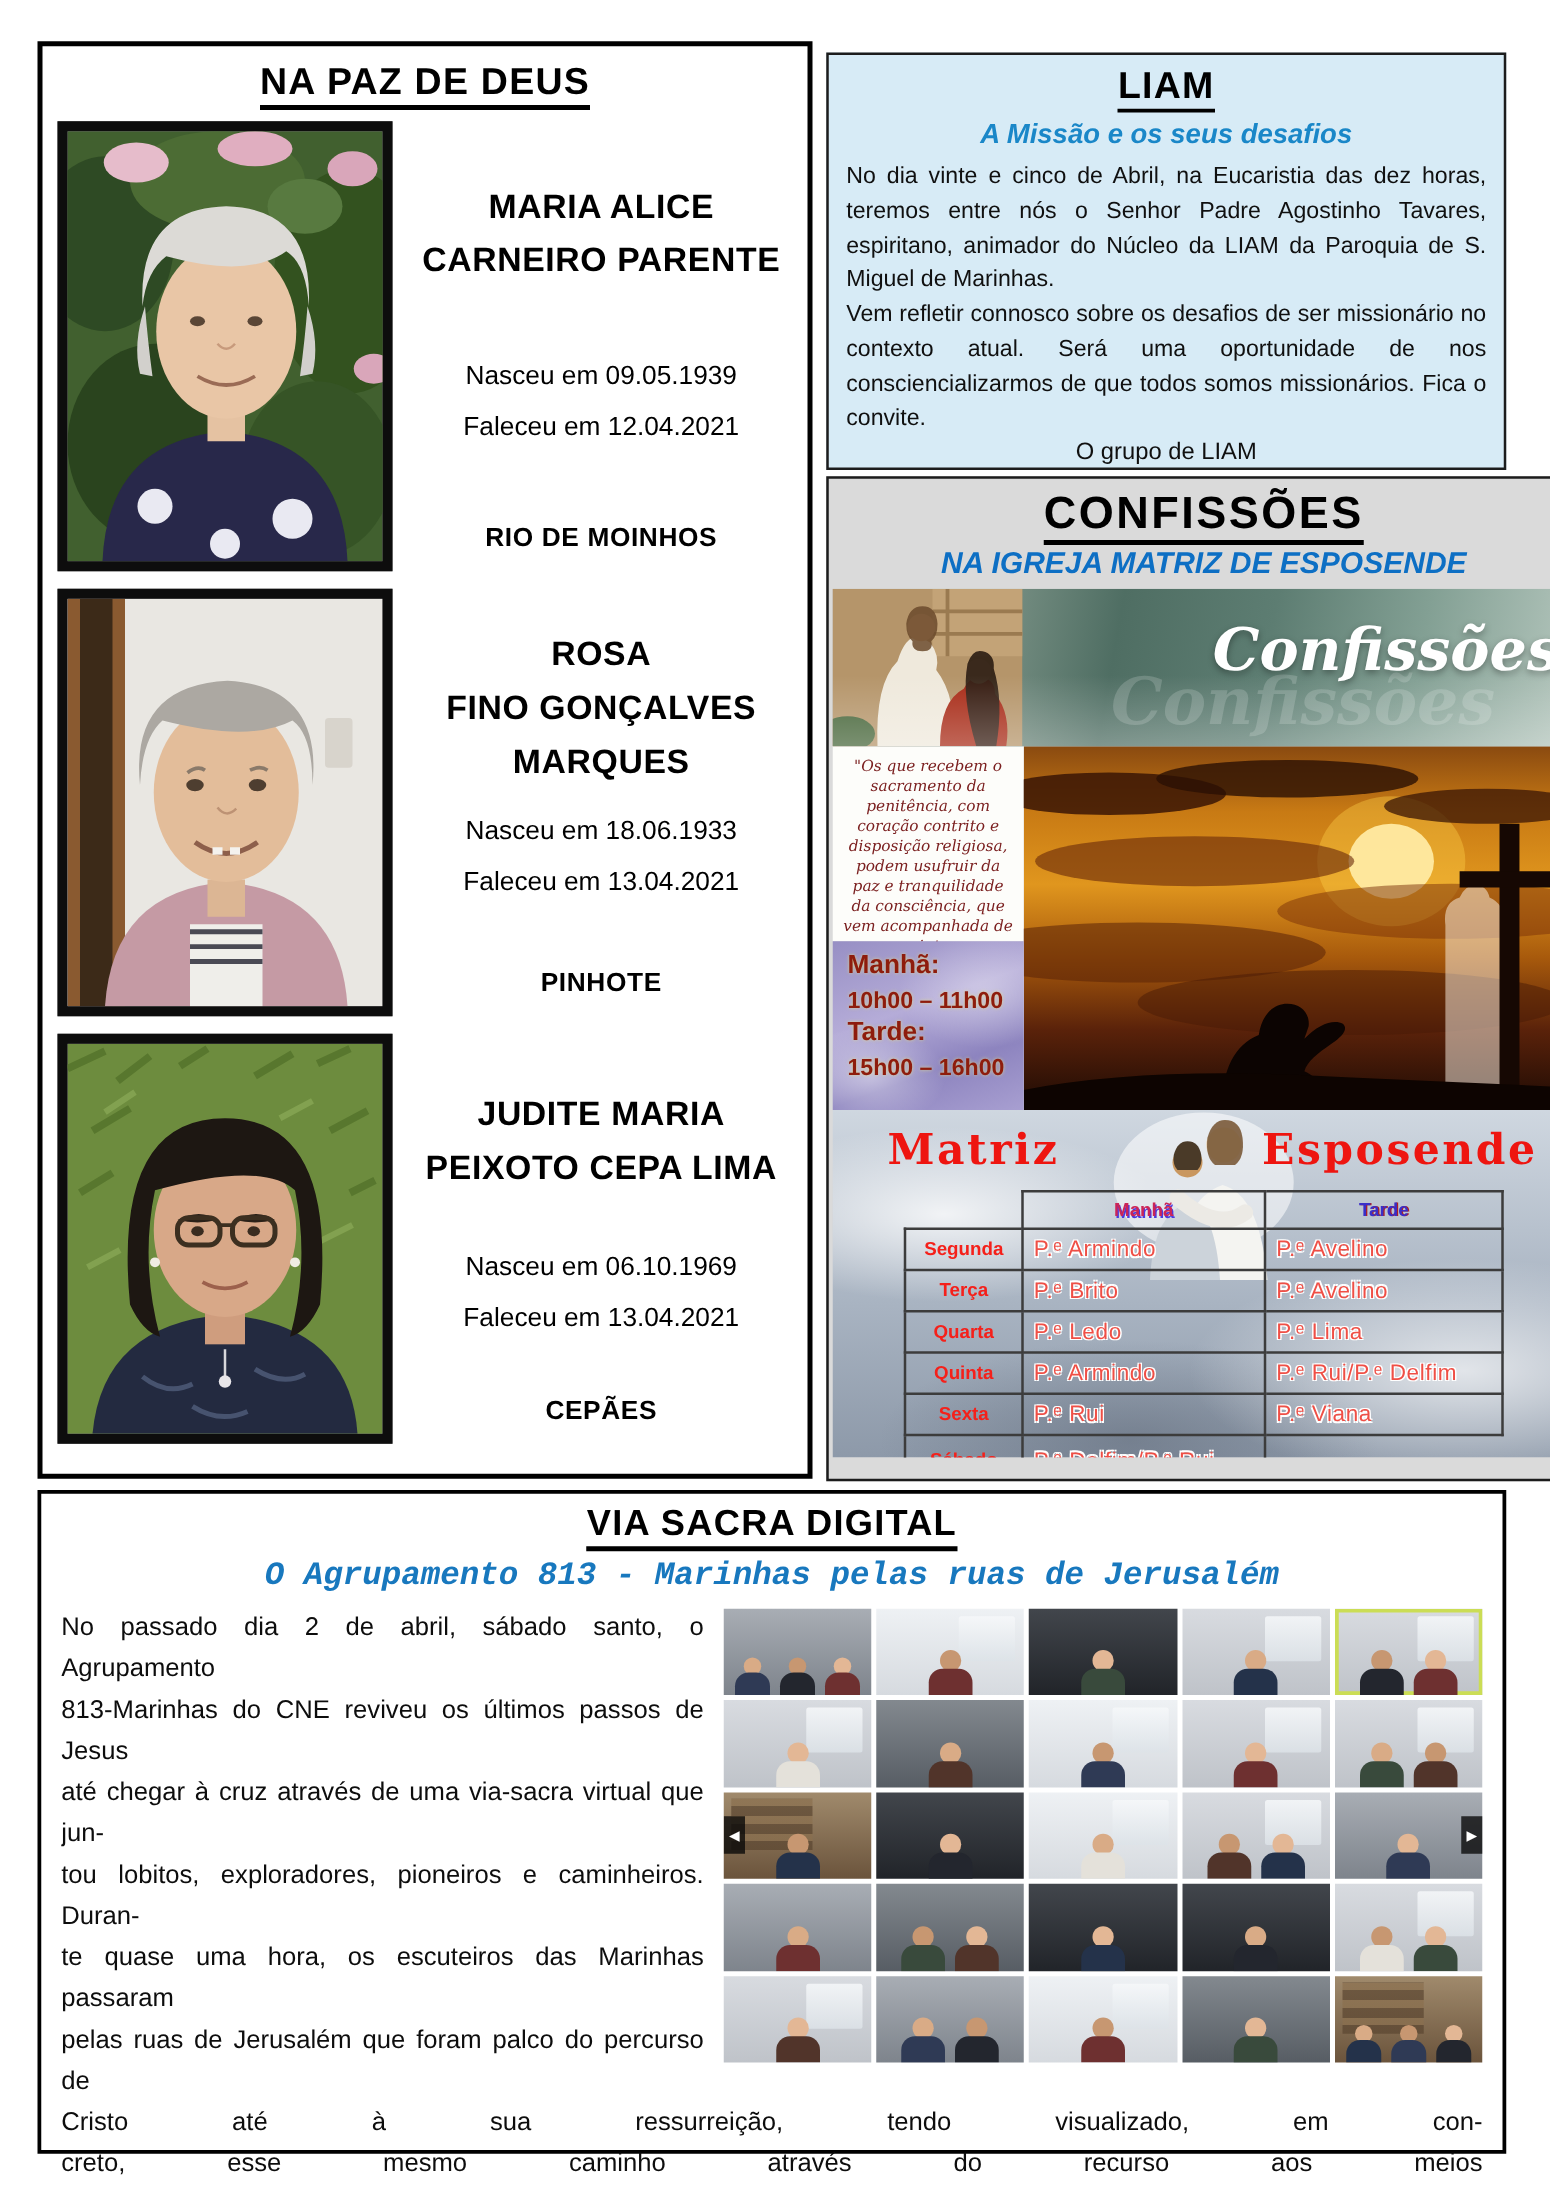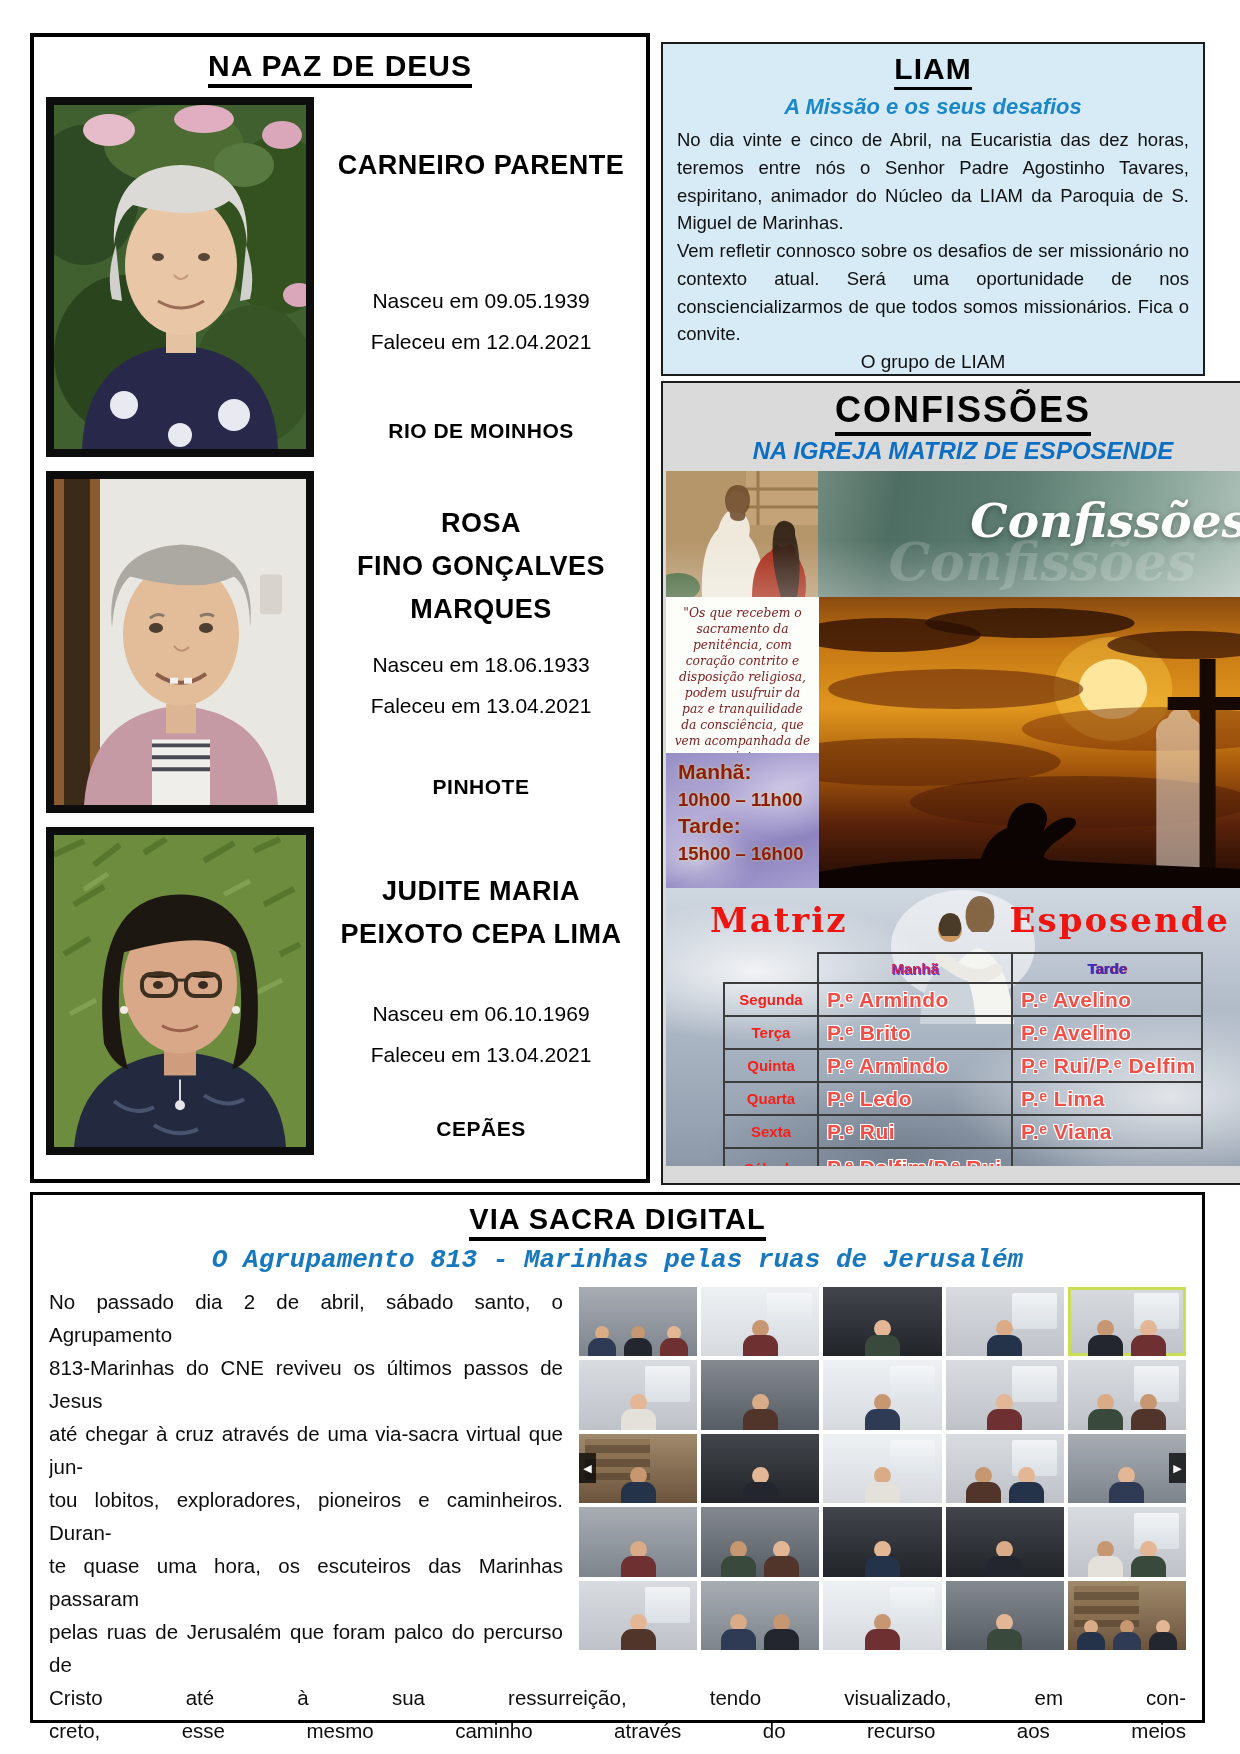--- a/index.html
+++ b/index.html
@@ -67,21 +67,21 @@
   .sched{position:relative;z-index:2;margin:12px auto 0;border-collapse:collapse;width:478px;table-layout:fixed;}
   .sched td{border:2px solid #3c3c3c;height:31px;padding:0;}
   .sched tr.head td{height:28px;}
   .sched tr.lastrow td{height:38px;}
   .sched td.blank{border:none;}
   .sched td.noborder{border:none;}
   .hcell{text-align:center;font-size:15px;font-weight:bold;}
   .h-manha{color:#cb2458;text-shadow:1px 1px 0 #4a3ae0;}
   .h-tarde{color:#3a2ec8;text-shadow:1px 0 0 #b02020;}
   .daycell{color:#f5201a;font-weight:bold;font-size:15px;text-align:center;margin-left:24px;}
-  .priest{color:#ef4f46;font-weight:bold;font-size:21px;padding-left:8px!important;letter-spacing:.5px;
+  .priest{color:#ef4f46;font-weight:normal;font-size:18px;padding-left:8px!important;letter-spacing:.5px;
       text-shadow:-1px -1px 0 #fff,1px -1px 0 #fff,-1px 1px 0 #fff,1px 1px 0 #fff;border-radius:11px;}
 
   
   .via-box{left:30px;top:1192px;width:1175px;height:531px;border:3px solid #000;padding:8px 16px 0;}
   .via-title{text-align:center;font-size:29px;font-weight:bold;letter-spacing:1px;}
   .via-title .u{border-bottom:4px solid #000;}
   .via-sub{text-align:center;font-size:26px;font-weight:bold;font-style:italic;color:#1878be;margin:9px 0 10px;font-family:Liberation Mono, monospace;}
   .vs-body{overflow:hidden;}
   .vs-grid{float:right;width:607px;height:363px;margin:2px 0 6px 16px;display:grid;
       grid-template-columns:repeat(5,1fr);grid-auto-rows:1fr;gap:4px;background:#fff;}
@@ -142,20 +142,21 @@
           <path d="M62,140 q-10,30 -4,54 l10,2 q-4,-30 -6,-56 z" fill="#d2d0cc"></path>
           <path d="M192,140 q10,30 4,54 l-10,2 q4,-30 6,-56 z" fill="#d2d0cc"></path>
           <ellipse cx="104" cy="152" rx="6" ry="4" fill="#5a4636"></ellipse>
             <ellipse cx="150" cy="152" rx="6" ry="4" fill="#5a4636"></ellipse>
           <path d="M104,196 q23,14 46,0" stroke="#9a6b55" stroke-width="3" fill="none"></path>
           <path d="M120,170 q7,8 14,0" stroke="#c79a7c" stroke-width="2" fill="none"></path>
         </svg>
       </div>
       <div class="obit-text">
         <div class="obit-name">
+          <div>MARIA ALICE</div>
           <div>CARNEIRO PARENTE</div>
         </div>
         <div class="obit-dates">
           <div>Nasceu em 09.05.1939</div>
           <div>Faleceu em 12.04.2021</div>
         </div>
         <div class="obit-place">RIO DE MOINHOS</div>
       </div>
     </div>
 
@@ -338,28 +339,28 @@
             <td class="daycell">Segunda</td>
             <td class="priest">P.ᵉ Armindo</td>
             <td class="priest">P.ᵉ Avelino</td>
           </tr>
           <tr>
             <td class="daycell">Terça</td>
             <td class="priest">P.ᵉ Brito</td>
             <td class="priest">P.ᵉ Avelino</td>
           </tr>
           <tr>
+            <td class="daycell">Quarta</td>
+            <td class="priest">P.ᵉ Ledo</td>
+            <td class="priest">P.ᵉ Lima</td>
+          </tr>
+          <tr>
             <td class="daycell">Quinta</td>
             <td class="priest">P.ᵉ Armindo</td>
             <td class="priest">P.ᵉ Rui/P.ᵉ Delfim</td>
-          </tr>
-          <tr>
-            <td class="daycell">Quarta</td>
-            <td class="priest">P.ᵉ Ledo</td>
-            <td class="priest">P.ᵉ Lima</td>
           </tr>
           <tr>
             <td class="daycell">Sexta</td>
             <td class="priest">P.ᵉ Rui</td>
             <td class="priest">P.ᵉ Viana</td>
           </tr>
           <tr class="lastrow">
             <td class="daycell">Sábado</td>
             <td class="priest">P.ᵉ Delfim/P.ᵉ Rui</td>
             <td class="noborder"></td>

